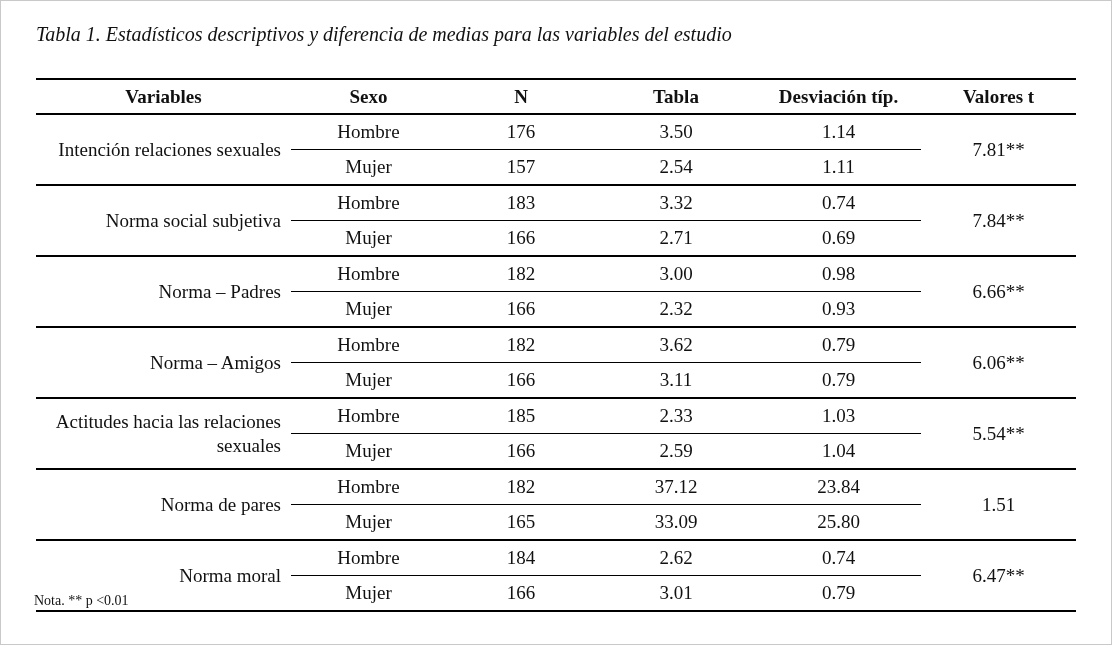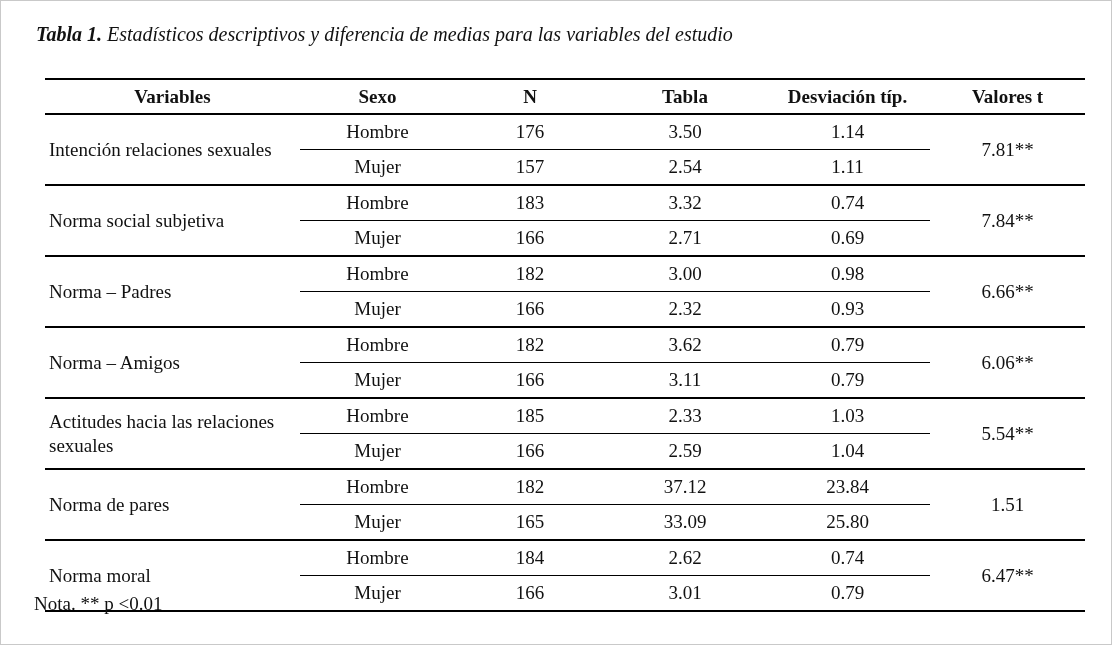--- a/index.html
+++ b/index.html
@@ -12,28 +12,27 @@
     font-family: "Liberation Serif", serif;
     color: #111111;
   }
   .title {
     position: absolute;
     left: 35px; top: 22px;
     font-size: 20px;
     font-style: italic;
     white-space: nowrap;
   }
-  .title .title-label { font-weight: bold; text-align: right; }
+  .title .title-label { font-weight: normal; text-align: right; }
   table.stats {
     position: absolute;
     left: 35px; top: 77px;
     width: 1040px;
     border-collapse: collapse;
     table-layout: fixed;
-    margin-left: 9px;
   }
   col.c-var  { width: 255px; }
   col.c-sexo { width: 155px; }
   col.c-n    { width: 150px; }
   col.c-med  { width: 160px; }
   col.c-desv { width: 165px; }
   col.c-tval { width: 155px; }
   thead th {
     border-top: 2px solid #000;
     border-bottom: 2px solid #000;
@@ -45,31 +44,31 @@
   }
   tbody { border-bottom: 2px solid #000; }
   td {
     font-size: 19px;
     text-align: center;
     height: 34px;
     padding: 0;
     vertical-align: middle;
   }
   td.var {
-    text-align: left;
+    text-align: right;
     padding-left: 4px;
     padding-right: 10px;
     line-height: 1.25;
   }
   td.tval { text-align: center; font-family: Liberation Serif, serif; }
   tr.row-top td.mid { border-bottom: 1.5px solid #000; font-family: Liberation Serif, serif; }
   .note {
     position: absolute;
     left: 33px; top: 592px;
-    font-size: 19px;
+    font-size: 14px;
   }
 </style>
 </head>
 <body>
 
 <div class="title">
   <span class="title-label">Tabla 1.</span><span> Estadísticos descriptivos y diferencia de medias para las variables del estudio</span>
 </div>
 
 <table class="stats">

